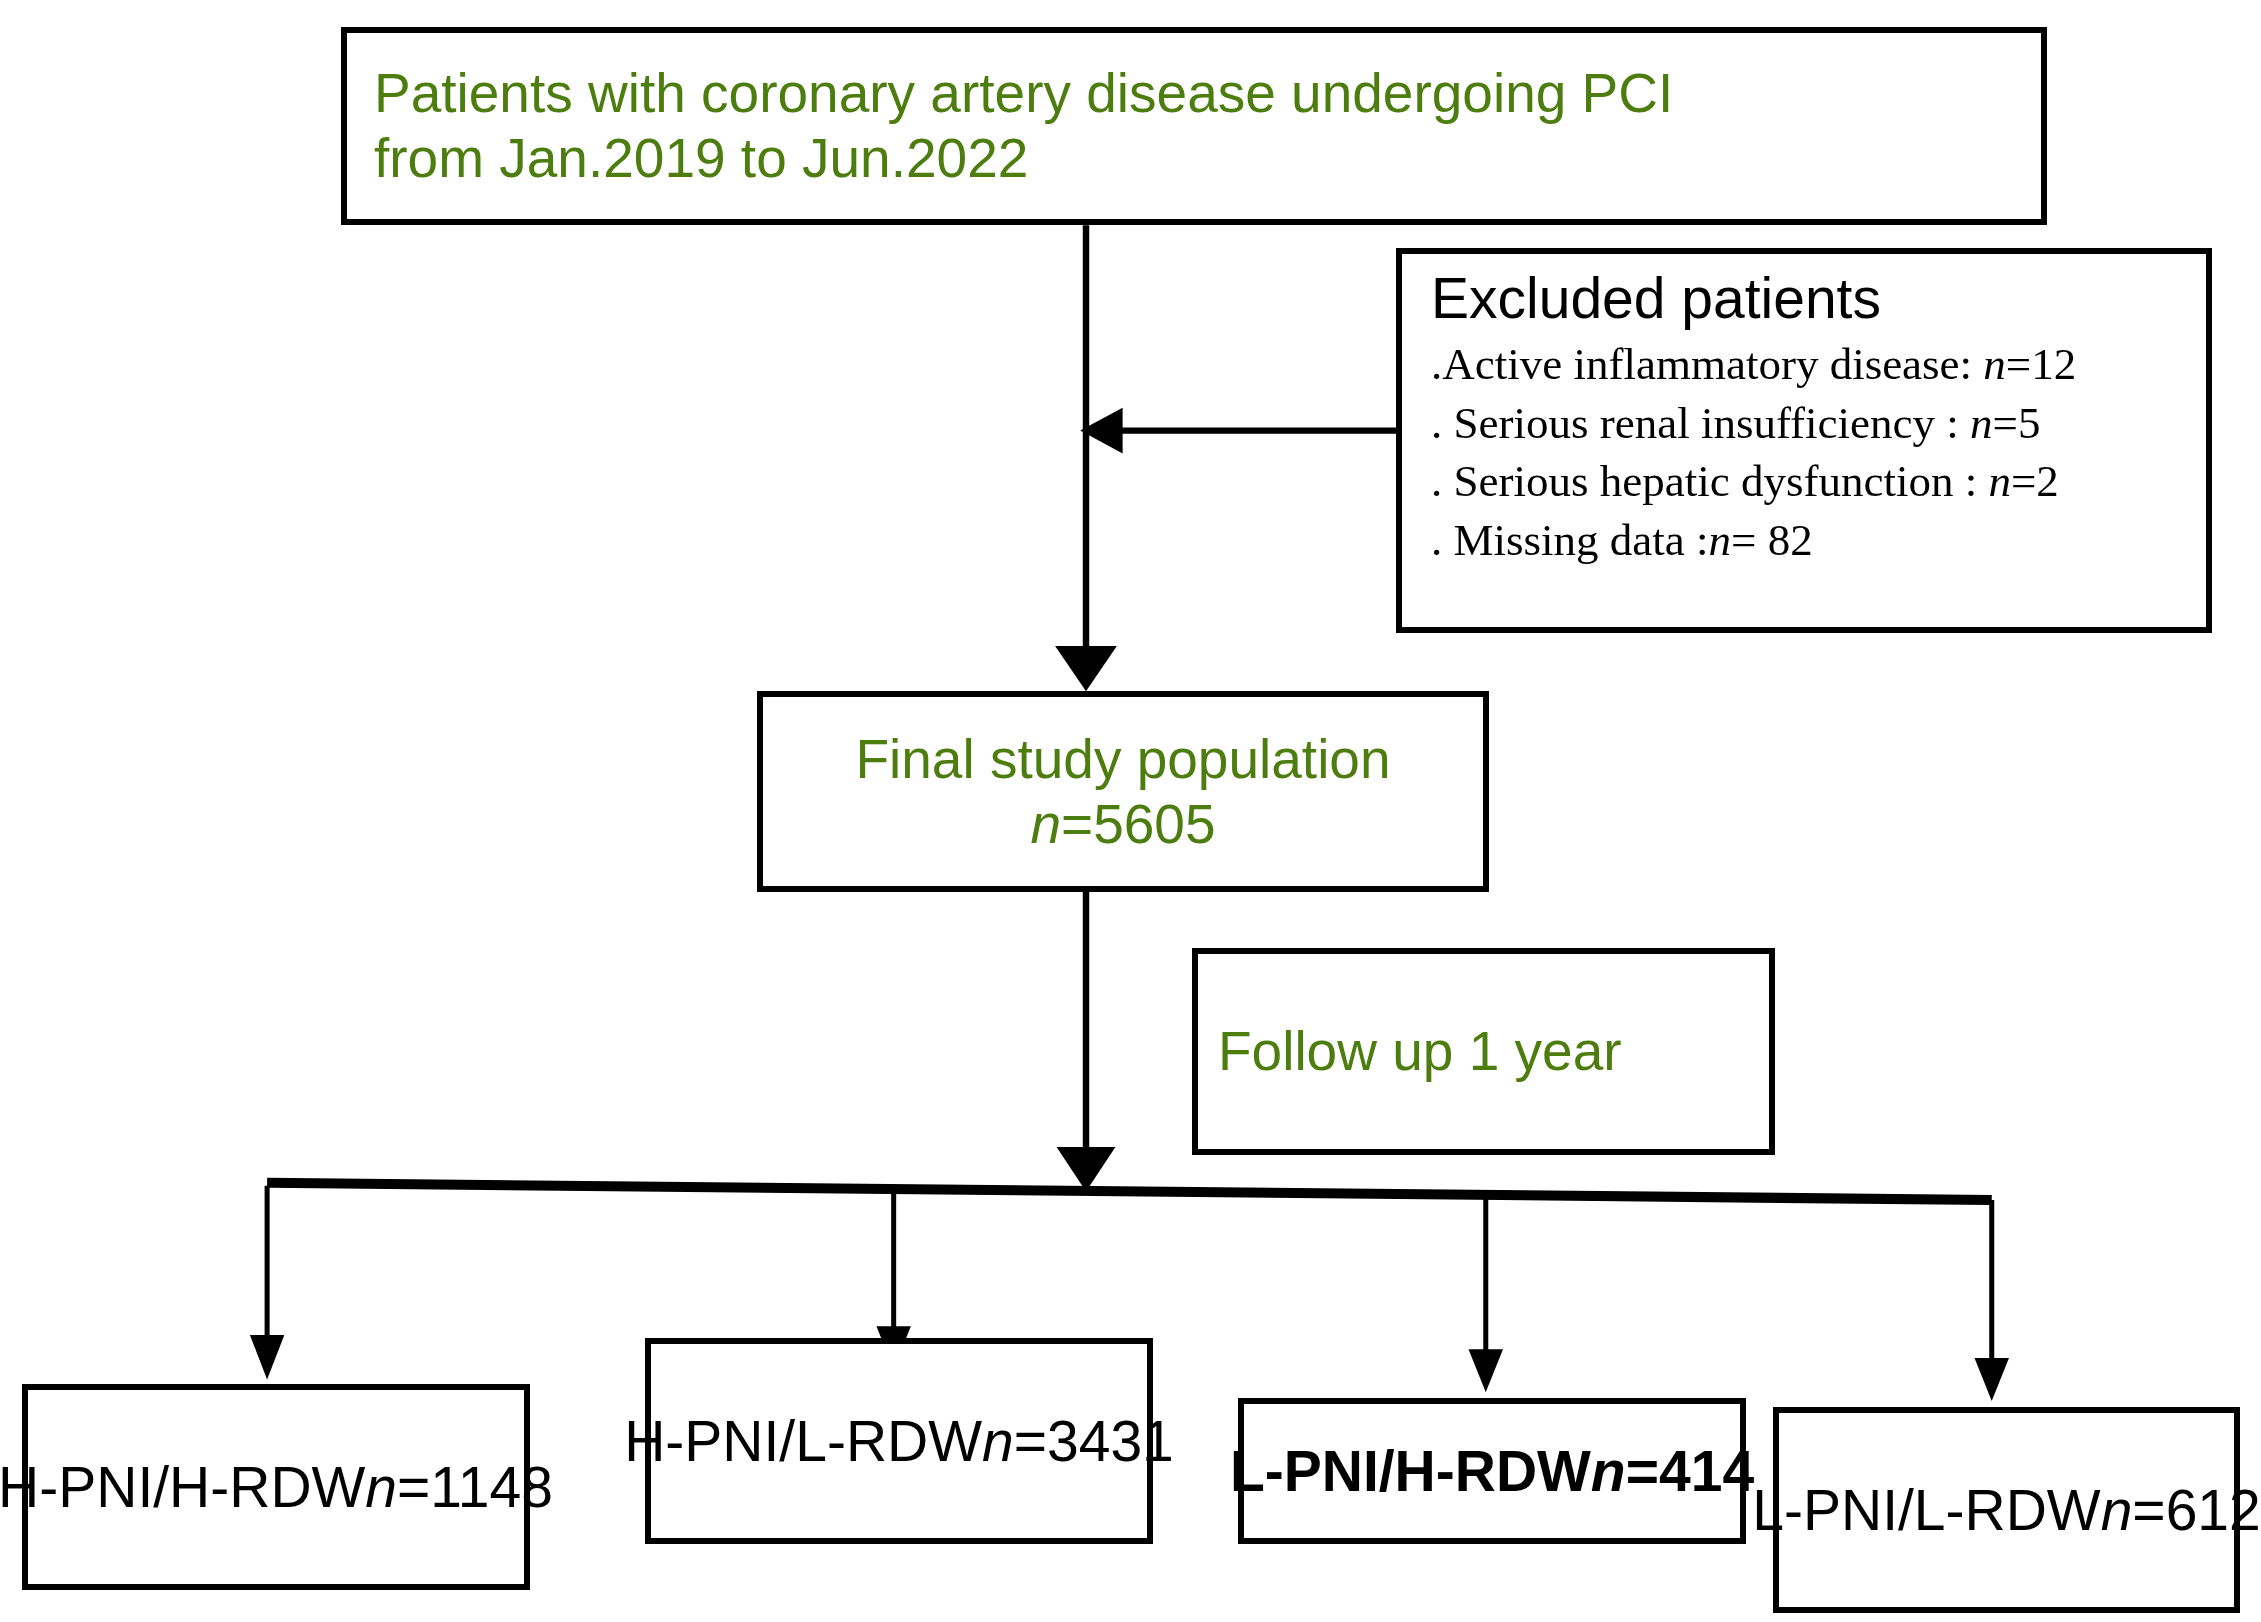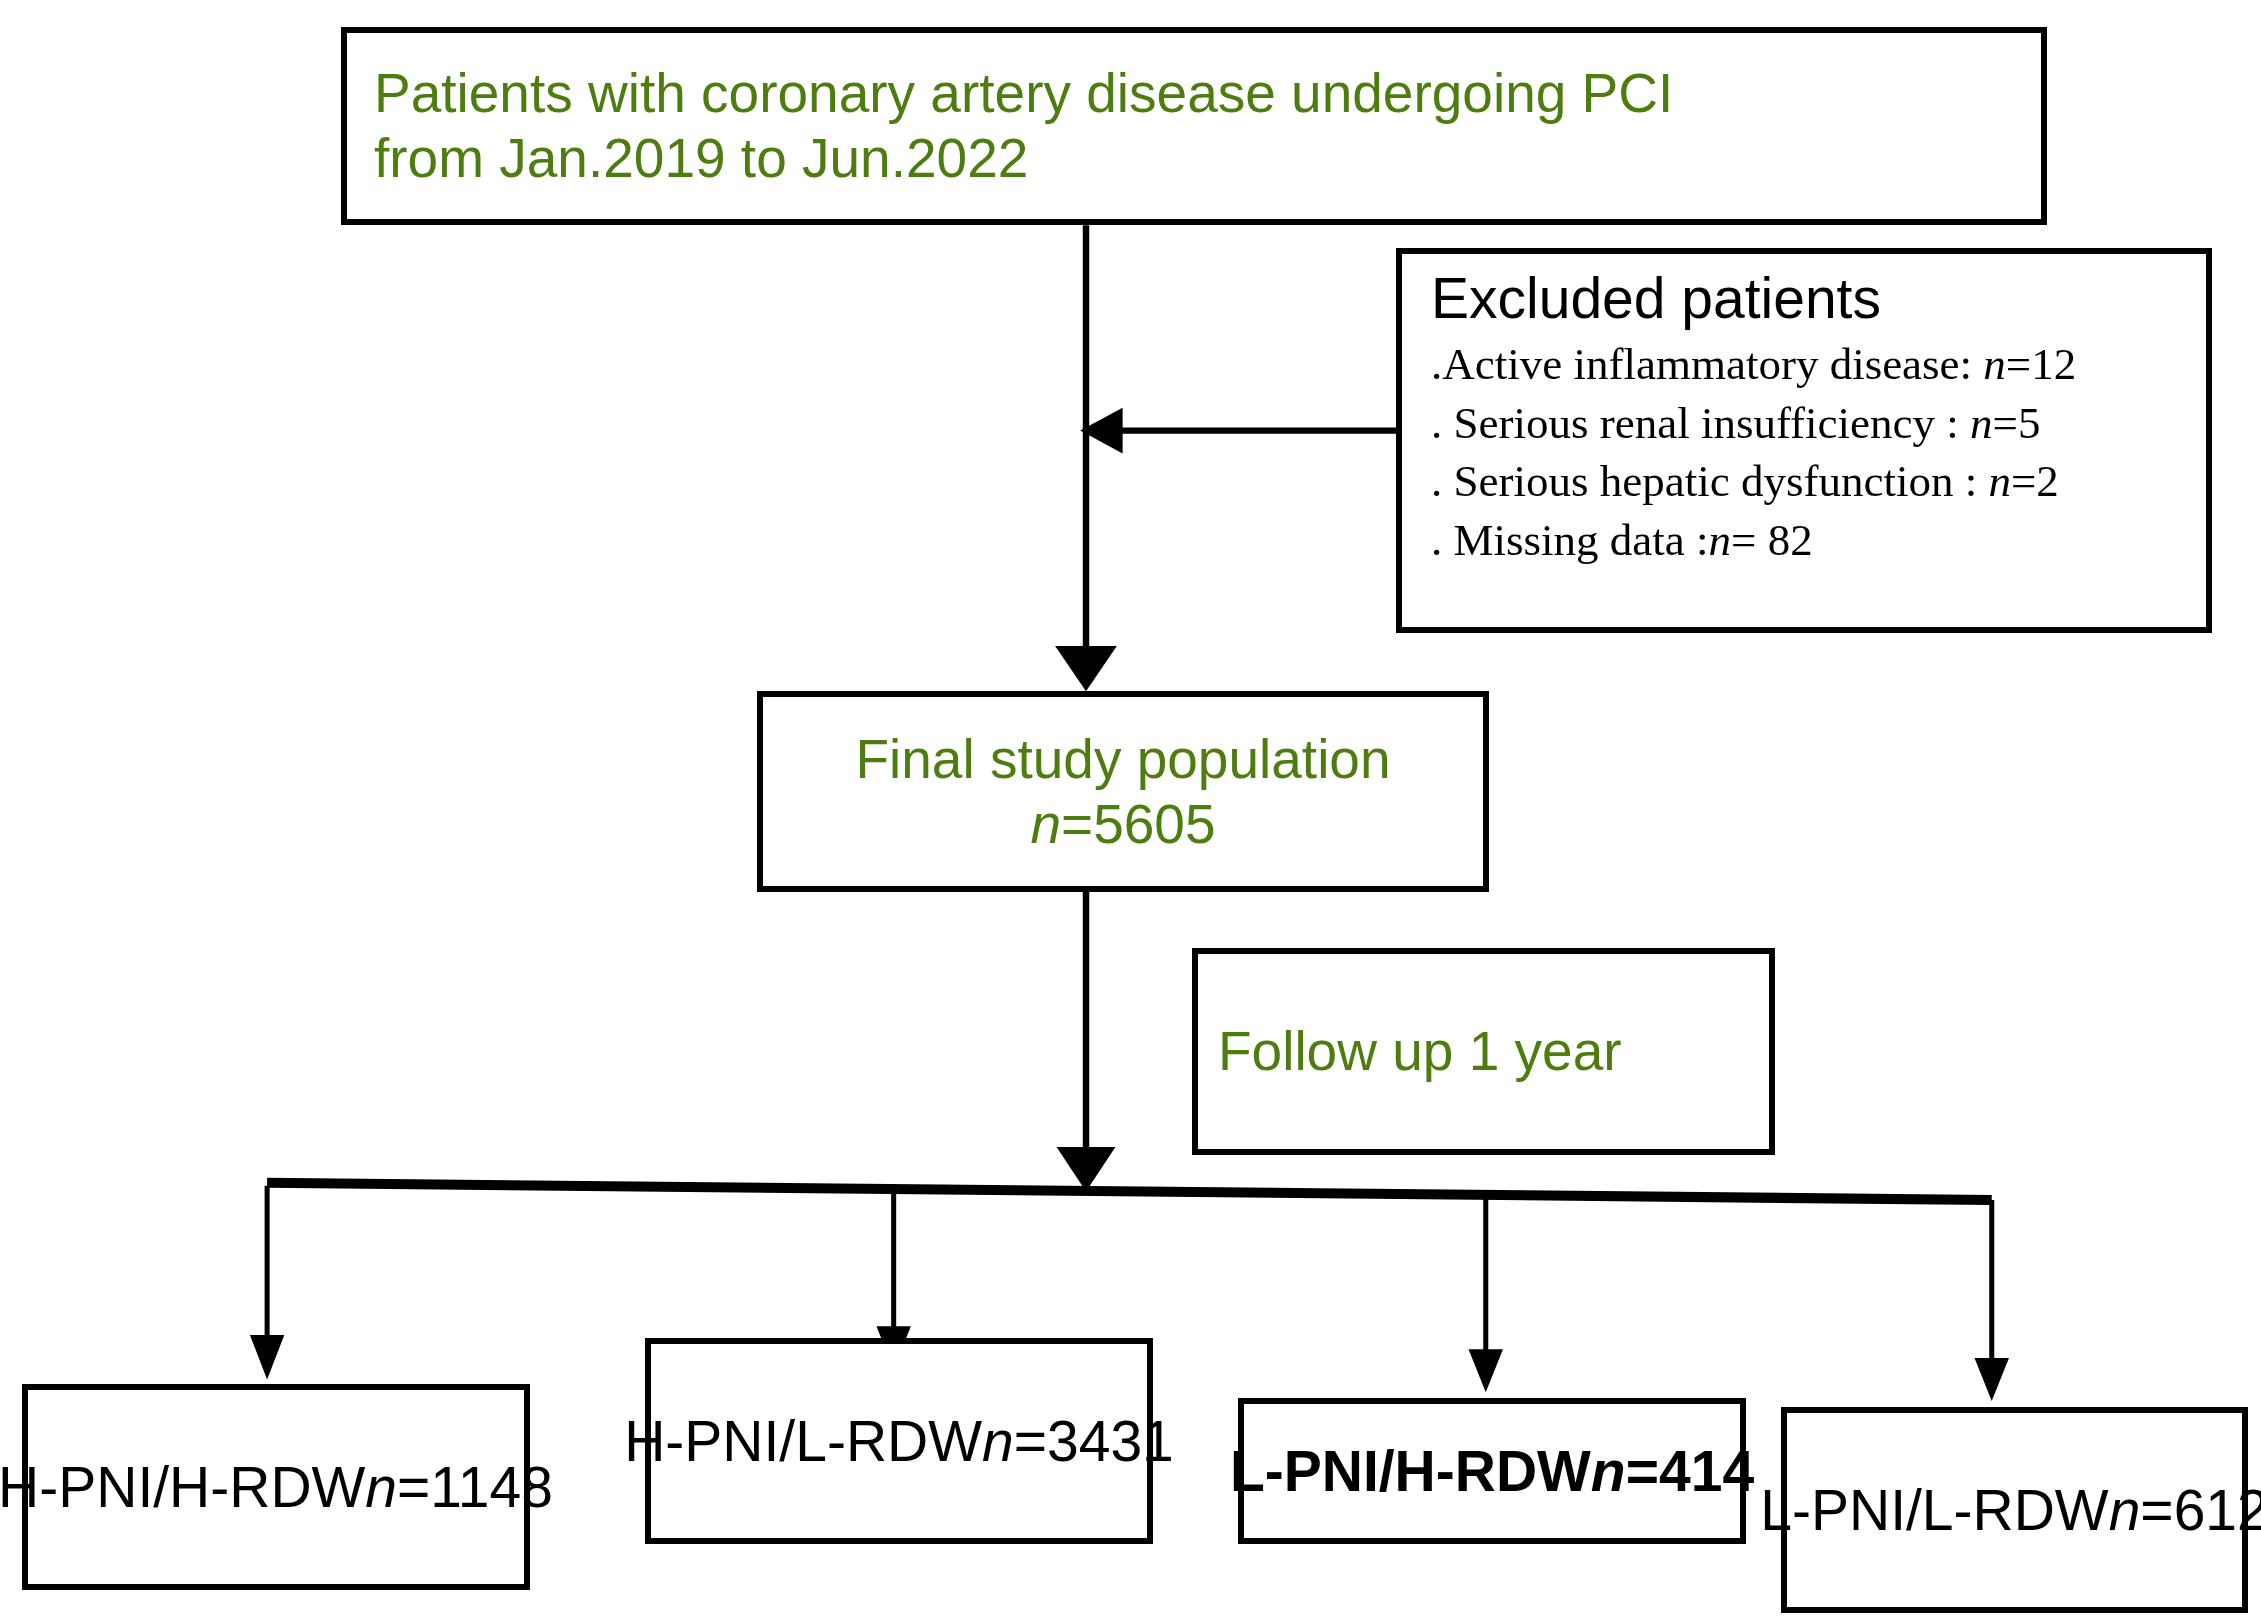--- a/index.html
+++ b/index.html
@@ -107,21 +107,21 @@
     font-family: "Liberation Sans", sans-serif;
     font-size: 57px;
     line-height: 1.30;
     white-space: nowrap;
     text-align: center;
     color: #000000;
   }
   #group-0 { left: 21.5px;   top: 1384px; width: 508px; height: 206px; }
   #group-1 { left: 645px;  top: 1338px; width: 508px; height: 206px; }
   #group-2 { left: 1238px; top: 1398px; width: 508px; height: 146px; font-weight: bold; }
-  #group-3 { left: 1773px; top: 1407px; width: 467px; height: 206px; margin-left: 8px; }
+  #group-3 { left: 1773px; top: 1407px; width: 467px; height: 206px; }
 
   .ital { font-style: italic; }
 
   
   #connectors {
     position: absolute;
     left: 0;
     top: 0;
     width: 2261px;
     height: 1622px;

